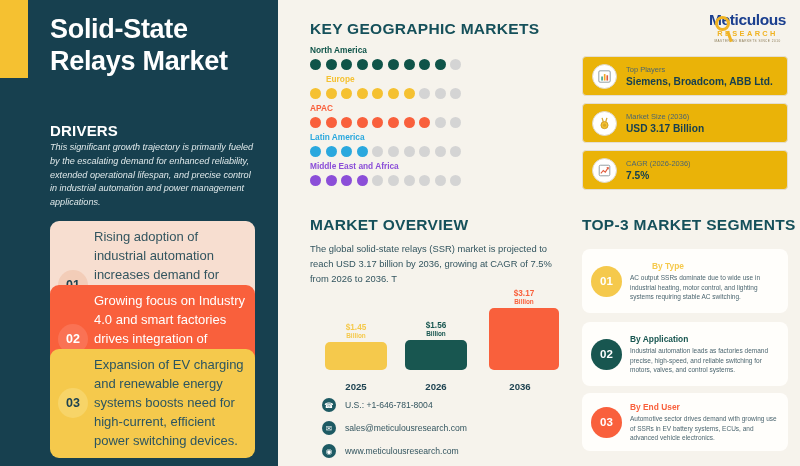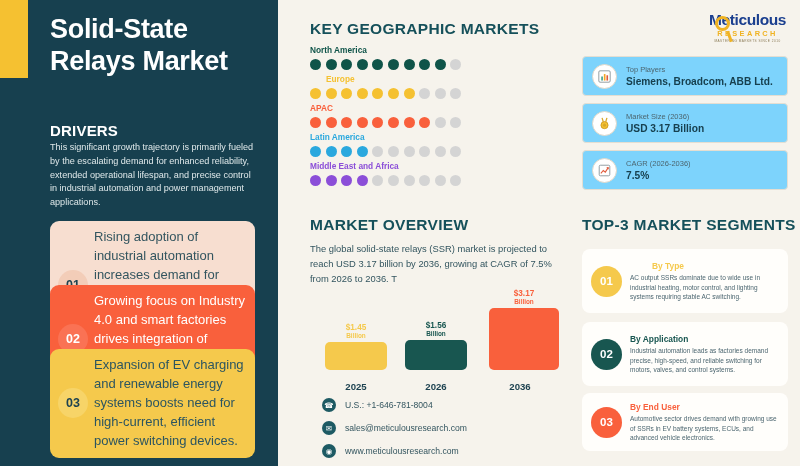--- a/index.html
+++ b/index.html
@@ -24,21 +24,21 @@
     position: absolute; left: 50px; top: 14px; width: 215px;
     color: #ffffff; font-size: 27px; font-weight: bold; line-height: 1.18;
     letter-spacing: -0.3px;
   }
   .drivers-head {
     position: absolute; left: 50px; top: 122px;
     color: #ffffff; font-size: 15px; font-weight: bold; letter-spacing: .2px;
   }
   .drivers-body {
     position: absolute; left: 50px; top: 141px; width: 205px;
-    color: #dfe8ea; font-size: 9.1px; line-height: 1.52;
+    color: #dfe8ea; font-size: 9.1px; line-height: 1.52; font-style: italic;
   }
   .driver-card {
     position: absolute; left: 50px; width: 205px;
     border-radius: 9px; display: flex; align-items: center; padding: 7px 8px;
   }
   .driver-card .num {
     width: 30px; min-width: 30px; height: 30px; border-radius: 50%;
     display: flex; align-items: center; justify-content: center;
     font-size: 12.5px; font-weight: bold; margin-right: 6px;
   }
@@ -108,21 +108,21 @@
     position: absolute; left: 6px; top: 4px; width: 15px; height: 15px;
     border: 3px solid #f0b323; border-radius: 50%;
   }
   .logo-q::after {
     content: ""; position: absolute; left: 10px; top: 12px;
     width: 3px; height: 11px; background: #f0b323; transform: rotate(-20deg);
   }
 
   .stat-card {
     position: absolute; left: 582px; width: 206px; height: 40px;
-    background: #7dd3fc; border: 1px solid #e4ded2; border-radius: 4px;
+    background: #eab308; border: 1px solid #e4ded2; border-radius: 4px;
     display: flex; align-items: center; padding: 0 9px;
   }
   .stat-ico {
     width: 25px; height: 25px; min-width: 25px; border-radius: 50%;
     border: 1px solid #ded7c9; background: #fff;
     display: flex; align-items: center; justify-content: center;
     margin-right: 9px;
   }
   .stat-lbl { font-size: 7.5px; color: #4c6670; margin-bottom: 2px; }
   .stat-val { font-size: 10.2px; font-weight: bold; color: #17404f; }

